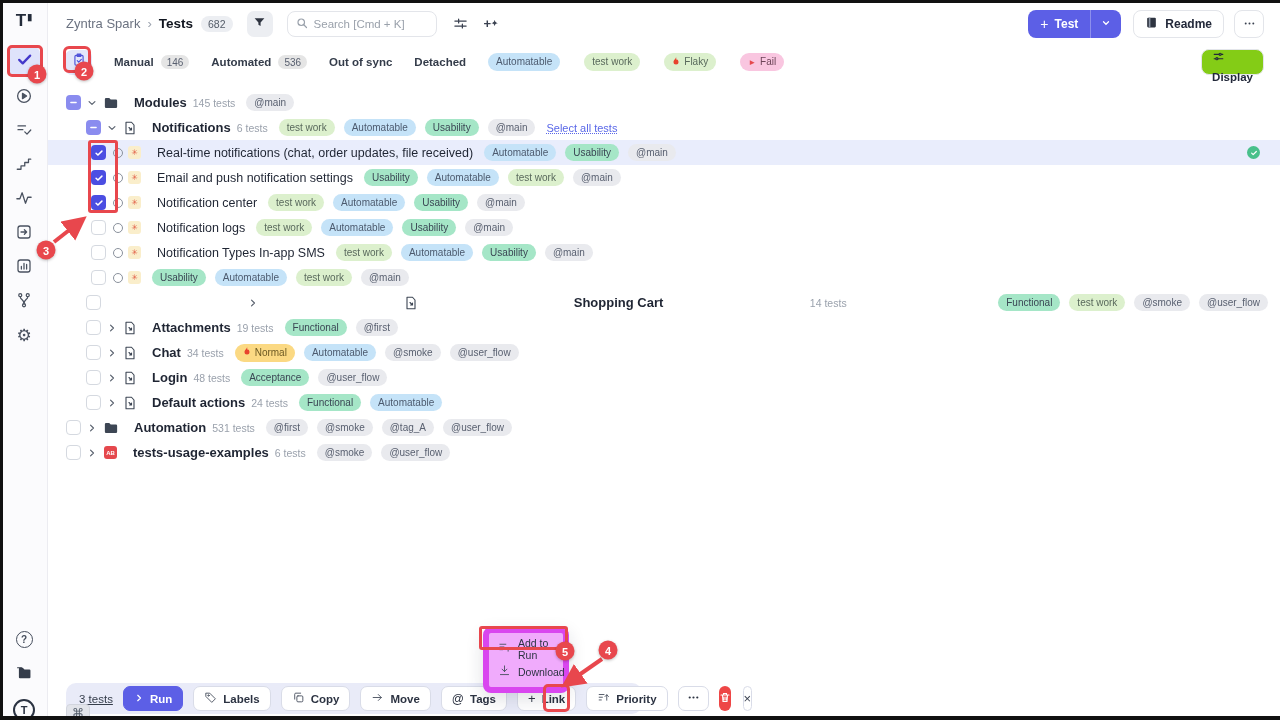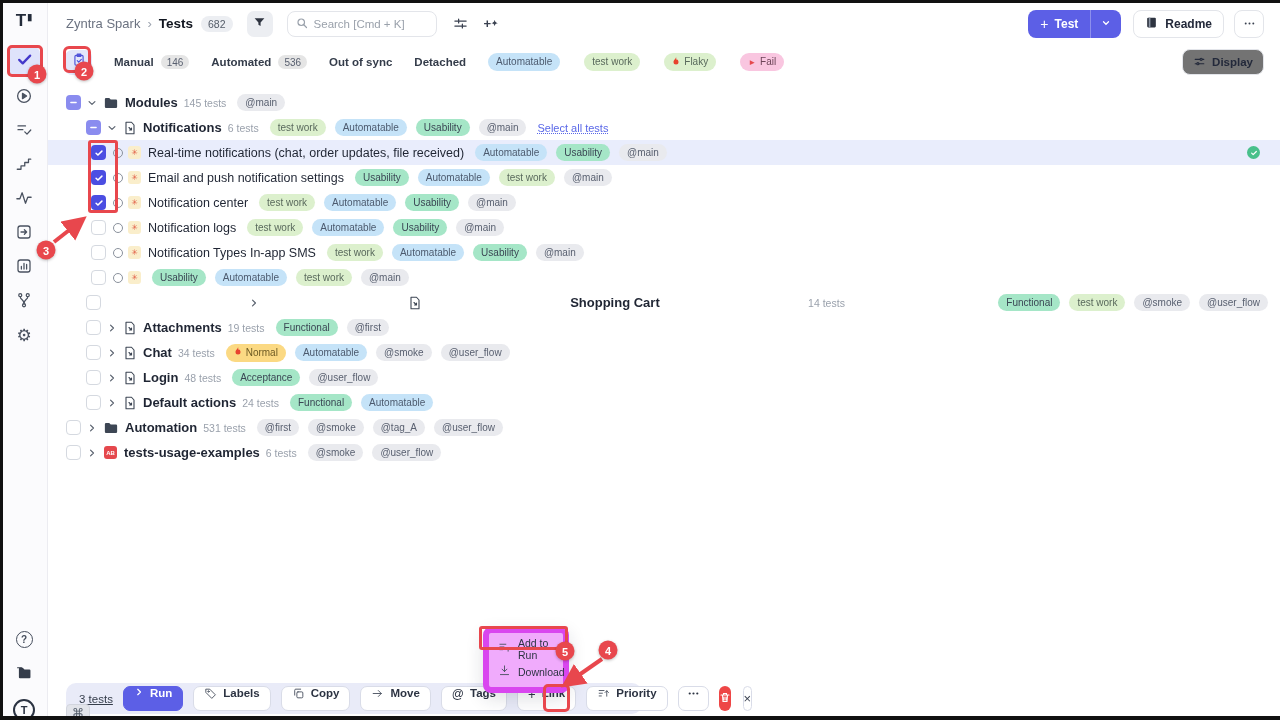--- a/index.html
+++ b/index.html
@@ -47,46 +47,46 @@
   .ftab { display:flex; align-items:center; gap:7px; font-size:11.5px; font-weight:600; color:#343c4a; margin-left:22px; }
   .ftab .cnt { background:#e5e5e5; color:#596070; font-size:10px; font-weight:400; border-radius:8px; padding:1.5px 6px; }
   .pill { display:inline-flex; align-items:center; gap:4px; font-size:10px; border-radius:10px; padding:2.5px 8px; line-height:1.2; white-space:nowrap; }
   .p-green { background:#dcf0cd; color:#59695c; }
   .p-blue { background:#c5e3f8; color:#4c5a6e; }
   .p-teal { background:#a5e6c7; color:#3a4654; }
   .p-gray { background:#e9eaee; color:#596070; }
   .p-yellow { background:#fbd983; color:#6d5a23; }
   .p-pink { background:#f9c6e0; color:#6d4458; }
   .filter-pills { display:flex; gap:24px; margin-left:22px; }
-  .display-btn { margin-left:auto; height:26px; border:1px solid #e3e5ea; border-radius:8px; background:#737373; display:flex; align-items:center; gap:6px; padding:0 10px; font-size:11.5px; font-weight:600; color:#23293a; }
+  .display-btn { margin-left:auto; height:26px; border:1px solid #e3e5ea; border-radius:8px; background:#84cc16; display:flex; gap:6px; padding:0 10px; font-size:11.5px; font-weight:600; color:#23293a;flex-direction:column; }
 
   
   .tree { position:absolute; left:48px; top:90px; right:0; }
   .trow { height:25px; display:flex; align-items:center; padding-right:12px; }
   .trow.hl { background:#e9edfc; }
   .cbx { width:15px; height:15px; border-radius:4px; flex:0 0 15px; display:flex; align-items:center; justify-content:center; }
   .cbx.unchecked { border:1.5px solid #d5d9e0; background:#fff; }
   .cbx.checked { background:#4b4ee2; }
   .cbx.indeterminate { background:#8a8cef; }
   .chev { width:14px; display:flex; align-items:center; justify-content:center; margin-left:4px; color:#6b7280; }
   .t-ico { margin-left:5px; display:flex; align-items:center; }
   .circle-ico { width:10px; height:10px; border:1.5px solid #8a919c; border-radius:50%; margin-left:7px; flex:0 0 10px; }
   .spark-ico { width:13px; height:13px; background:#faeecb; border-radius:3px; margin-left:5px; flex:0 0 13px; display:flex; align-items:center; justify-content:center; font-size:8px; color:#e05740; line-height:1; }
-  .t-label { margin-left:7px; font-size:12.5px; color:#1f2533; white-space:nowrap; }
+  .t-label { margin-left:16px; font-size:12.5px; color:#1f2533; white-space:nowrap; }
   .t-label.strong { font-weight:600; font-size:13px; }
   .t-count { margin-left:6px; font-size:10.5px; color:#9aa1ac; white-space:nowrap; }
   .t-pills { display:flex; gap:9px; margin-left:11px; align-items:center; }
   .t-link { margin-left:11px; font-size:11px; color:#5a68e8; text-decoration:underline dotted; white-space:nowrap; }
   .ab-ico { width:13px; height:13px; background:#e5484d; color:#fff; font-size:6px; font-weight:800; border-radius:3px; display:flex; align-items:center; justify-content:center; margin-left:5px; }
   .status-pass { margin-left:auto; margin-right:8px; width:13px; height:13px; background:#48c08b; border-radius:50%; display:flex; align-items:center; justify-content:center; }
 
   
   .actionbar { position:absolute; left:66px; top:683px; width:576px; height:31px; background:#e9ebf8; border-radius:10px; display:flex; align-items:center; padding:0 13px; gap:10px; z-index:20; }
   .sel-link { font-size:11.5px; color:#343c4a; text-decoration:underline; white-space:nowrap; }
-  .ab-btn { height:25px; border-radius:7px; border:1px solid #d9dce8; background:#fff; display:flex; align-items:flex-start; gap:6px; padding:0 10px; font-size:11.5px; font-weight:600; color:#2c3342; white-space:nowrap; }
+  .ab-btn { height:25px; border-radius:7px; border:1px solid #d9dce8; background:#fff; display:flex; align-items:center; gap:6px; padding:0 10px; font-size:11.5px; font-weight:600; color:#2c3342; white-space:nowrap; }
   .ab-btn.primary { background:#5c5fe6; border-color:#5c5fe6; color:#fff; }
   .ab-btn.iconly { padding:0 8px; }
   .trash-btn { width:24px; height:25px; background:#ee4646; border:none; border-radius:7px; display:flex; align-items:center; justify-content:center; }
   .close-btn { width:26px; height:25px; background:#fff; border:1px solid #d9dce8; border-radius:7px; display:flex; align-items:center; justify-content:center; font-size:13px; color:#3a4150; margin-left:2px; }
   .cmd-hint { position:absolute; left:66px; top:704px; width:24px; height:18px; background:#e2e4ea; border:1px solid #d2d5de; border-radius:4px; display:flex; align-items:center; justify-content:center; font-size:12px; color:#4b5563; z-index:21; }
 
   
   .ctx-menu { position:absolute; left:483px; top:627px; width:86px; background:#f0abfc; border-radius:8px; border:6px solid #d946ef; box-shadow:0 6px 18px rgba(30,35,60,.14); padding:4px 0; z-index:25; }
   .ctx-item { height:23px; display:flex; align-items:center; gap:7px; padding:0 9px; font-size:10.5px; color:#2c3342; }
 

